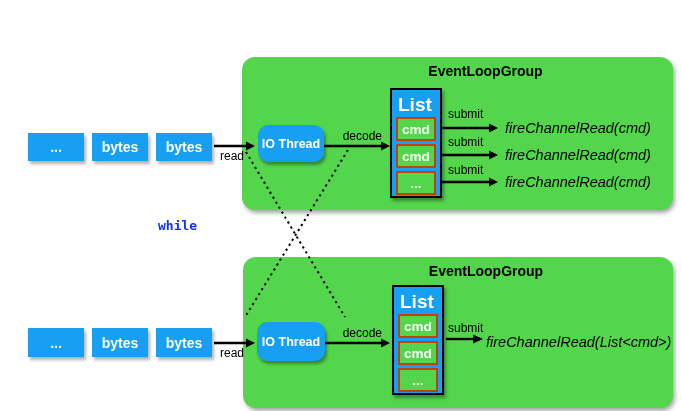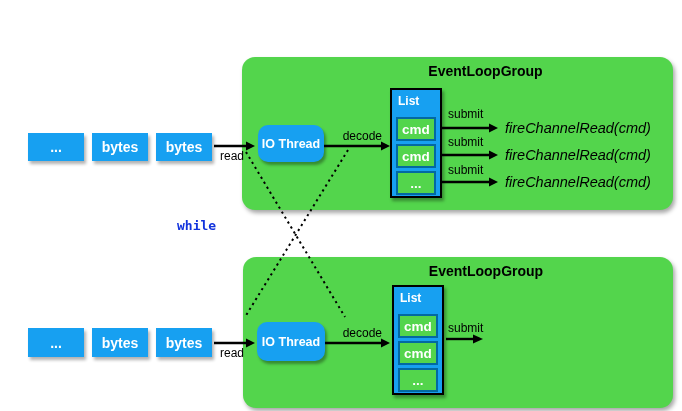--- a/index.html
+++ b/index.html
@@ -23,25 +23,25 @@
   .io-thread{
     background:var(--blue);color:#fff;font-weight:bold;font-size:12.5px;
     border-radius:10px;display:flex;align-items:center;justify-content:center;z-index:3;
     box-shadow:2px 3px 3px rgba(0,0,0,0.35);
   }
   .list-box{
     background:var(--blue);border:2px solid #000;box-sizing:border-box;z-index:3;
     box-shadow:2px 3px 3px rgba(0,0,0,0.35);
   }
   .list-header{
-    position:absolute;left:6px;top:4px;color:#fff;font-weight:bold;font-size:12px;
+    position:absolute;left:6px;top:4px;color:#fff;font-weight:bold;font-size:19px;
   }
   .list-cell{
     position:absolute;left:4px;width:40px;height:24px;background:var(--green);
-    border:2px solid #0369a1;box-sizing:border-box;color:#fff;font-weight:bold;font-size:13.5px;
+    border:2px solid #c2410c;box-sizing:border-box;color:#fff;font-weight:bold;font-size:13.5px;
     display:flex;align-items:center;justify-content:center;
   }
   .lbl{z-index:4;font-size:12px;color:#000;white-space:nowrap;line-height:15px;}
   .lbl-right{text-align:right;margin-top:19px;}
   .lbl-center{text-align:right;}
   .fcr{z-index:4;font-size:14.5px;color:#000;white-space:nowrap;line-height:15px;font-style:italic;}
   .while-kw{
     z-index:4;font-family:"DejaVu Sans Mono","Liberation Mono",monospace;
     font-weight:bold;font-size:13px;color:var(--while_text);white-space:nowrap;
   }
@@ -102,21 +102,21 @@
   </svg>
 
   <div class="abs byte-box" style="left:28px;top:133px;width:56px;height:28px;">...</div>
   <div class="abs byte-box" style="left:92px;top:133px;width:56px;height:28px;">bytes</div>
   <div class="abs byte-box" style="left:156px;top:133px;width:56px;height:28px;">bytes</div>
 
   <div class="abs byte-box" style="left:28px;top:328px;width:56px;height:29px;">...</div>
   <div class="abs byte-box" style="left:92px;top:328px;width:56px;height:29px;">bytes</div>
   <div class="abs byte-box" style="left:156px;top:328px;width:56px;height:29px;">bytes</div>
 
-  <div class="abs while-kw" style="left:177px;top:218px;">while</div>
+  <div class="abs while-kw" style="left:158px;top:218px;">while</div>
 
   <div class="abs group-title" style="left:242px;top:63px;width:431px;">EventLoopGroup</div>
 
   <div class="abs lbl lbl-right" style="left:210px;top:130px;width:34px;">read</div>
 
   <div class="abs io-thread" style="left:258px;top:125px;width:66px;height:37px;">IO Thread</div>
 
   <div class="abs lbl lbl-center" style="left:325px;top:129px;width:57px;">decode</div>
 
   <div class="abs list-box" style="left:390px;top:88px;width:52px;height:110px;">
@@ -144,14 +144,15 @@
 
   <div class="abs list-box" style="left:392px;top:285px;width:52px;height:110px;">
     <div class="list-header">List</div>
     <div class="list-cell" style="top:27px;">cmd</div>
     <div class="list-cell" style="top:54px;">cmd</div>
     <div class="list-cell" style="top:81px;">...</div>
   </div>
 
   <div class="abs lbl" style="left:448px;top:321px;">submit</div>
 
+  <div class="abs fcr" style="left:486px;top:335px;">fireChannelRead(List&lt;cmd&gt;)</div>
 
 </div>
 
 </body></html>

